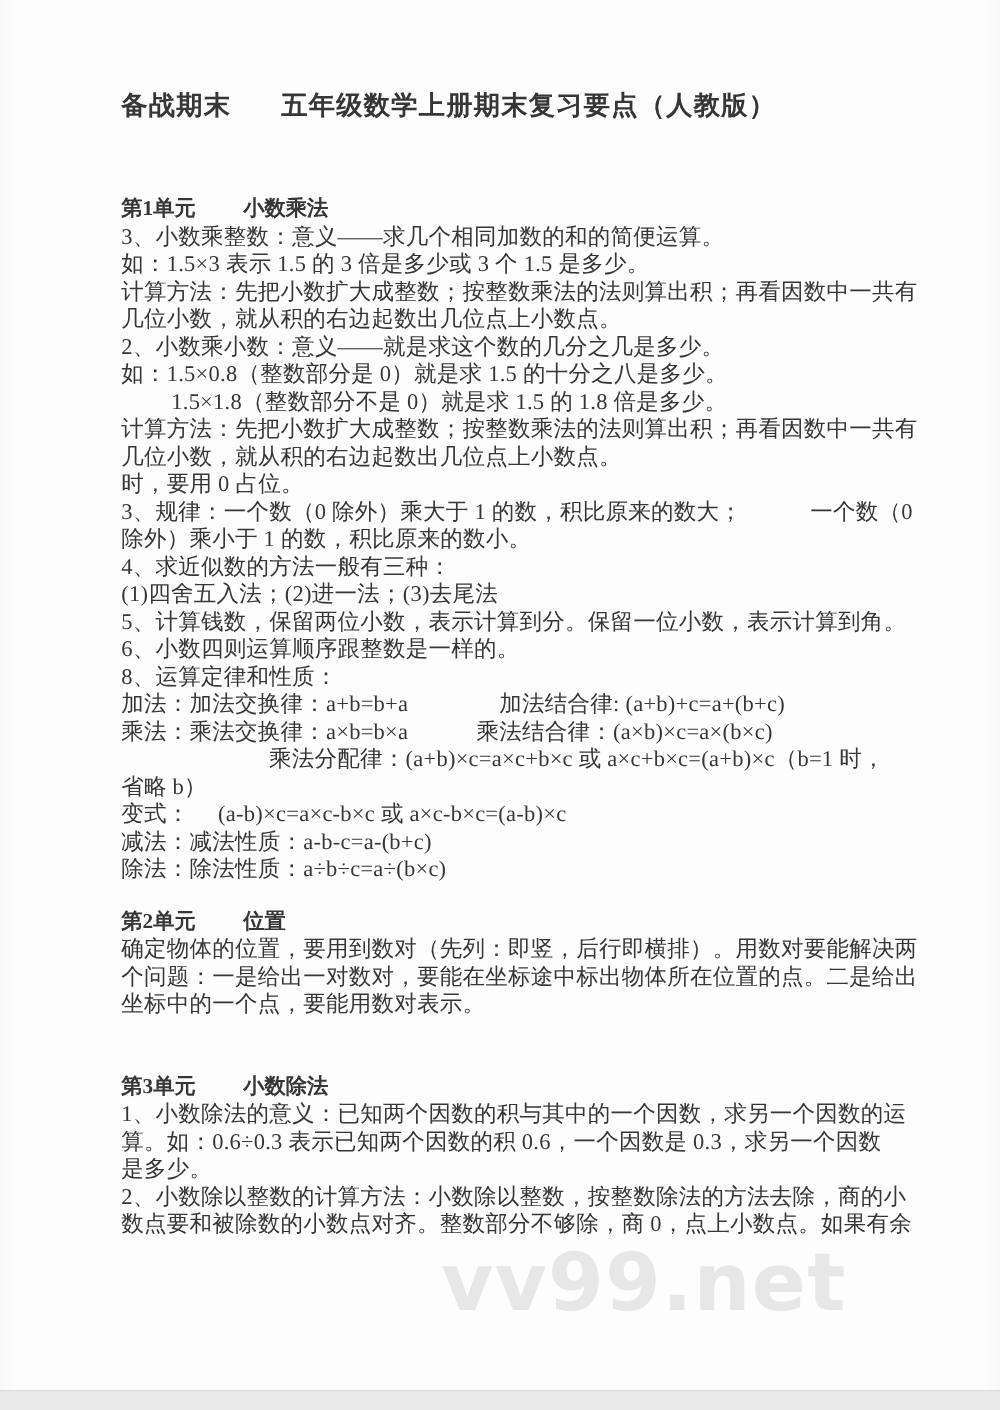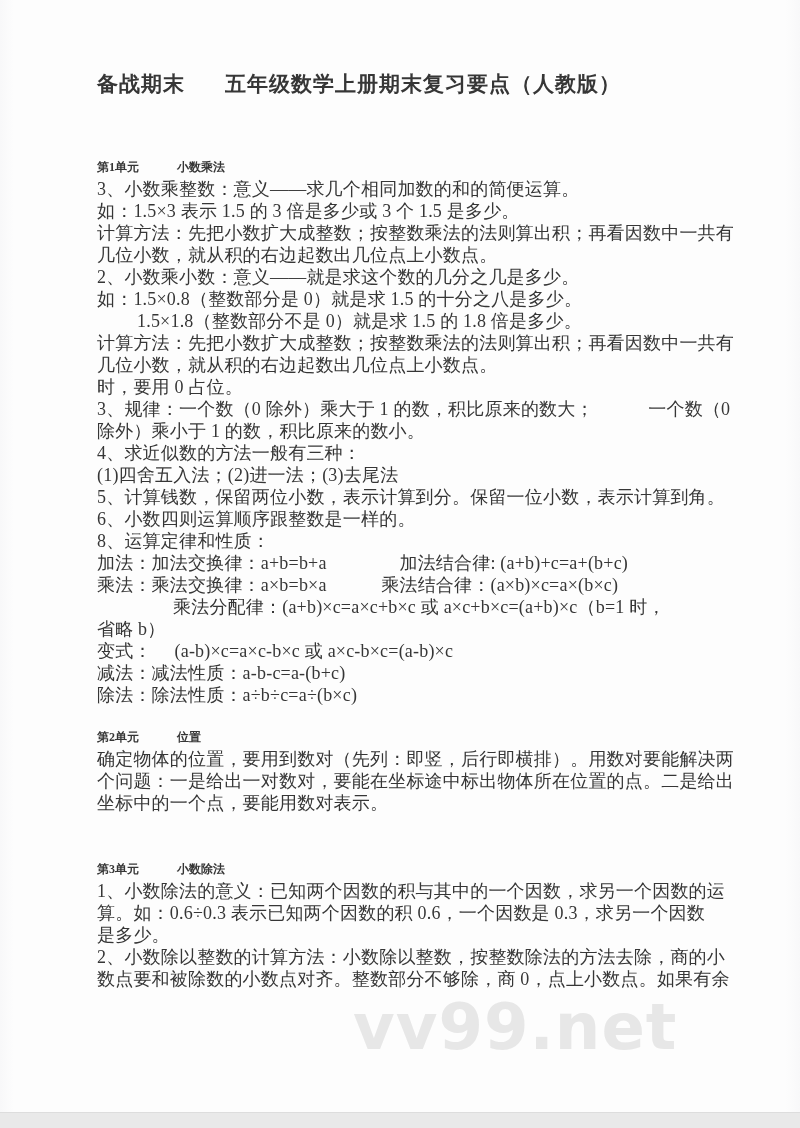--- a/index.html
+++ b/index.html
@@ -28,34 +28,34 @@
     letter-spacing: 1px;
     white-space: pre;
   }
   .title-main { margin-left: 40px; }
   section { margin: 0; padding: 0; }
   .sec-1 { margin-top: 58px; }
   .sec-2 { margin-top: 20px; }
   .sec-3 { margin-top: 44px; }
   .sec-heading {
     margin: 0;
-    font-size: 12px;
+    font-size: 17px;
     line-height: 22px;
     font-weight: bold;
     white-space: pre;
   }
   .sec-name { margin-left: 38px; }
   .line {
     font-size: 18px;
     line-height: 22px;
     white-space: pre;
     letter-spacing: 0.2px;
   }
   .ind-a { padding-left: 40px; }
-  .ind-b { padding-left: 76px; }
+  .ind-b { padding-left: 76px; text-align: center; }
   .watermark {
     position: absolute;
     z-index: 1;
     left: 353px;
     top: 985px;
     font-family: "DejaVu Sans", "Liberation Sans", sans-serif;
     font-weight: bold;
     font-size: 64px;
     line-height: 84px;
     color: #e7e7e7;

